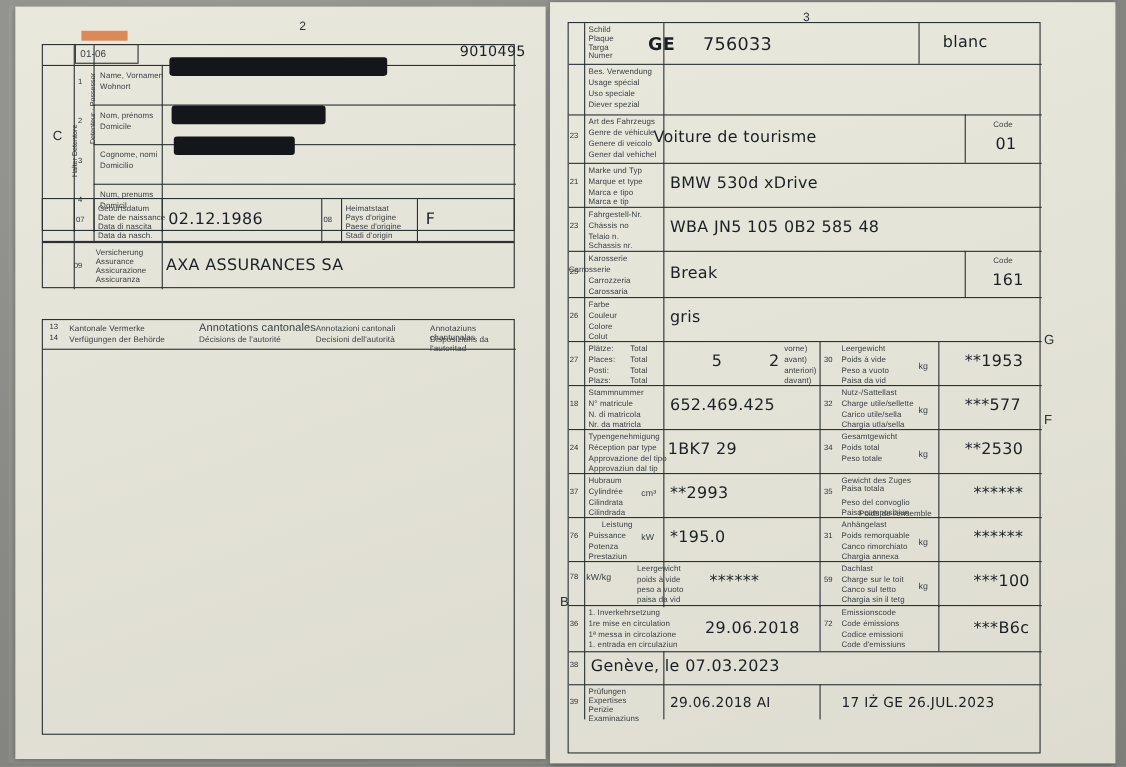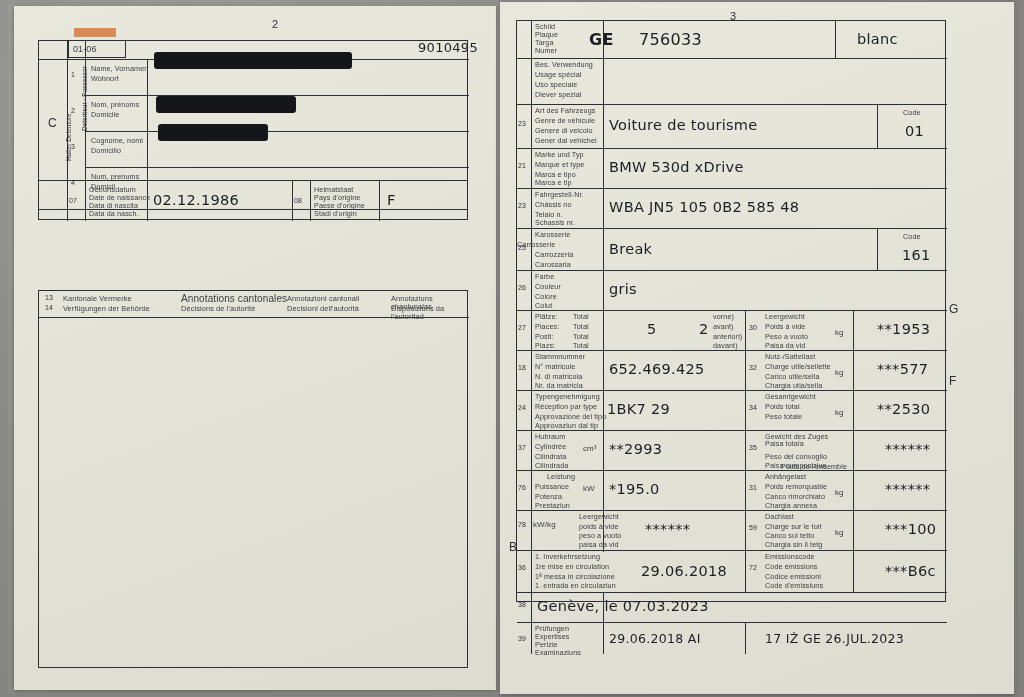--- a/index.html
+++ b/index.html
@@ -136,20 +136,30 @@
       <div class="val" style="left:114px;top:11px;">02.12.1986</div>
 
       <div class="num" style="left:255px;top:16px;font-size:7px;">08</div>
       <div class="lbl" style="left:275px;top:5px;">Heimatstaat</div>
       <div class="lbl" style="left:275px;top:13px;">Pays d'origine</div>
       <div class="lbl" style="left:275px;top:21px;">Paese d'origine</div>
       <div class="lbl" style="left:275px;top:29px;">Stadi d'origin</div>
       <div class="val" style="left:348px;top:11px;">F</div>
     </div>
 
+    <div class="tbl" style="left:24px;top:214px;width:430px;height:42px;">
+      <div class="vline" style="left:28px;top:0;height:42px;"></div>
+      <div class="vline" style="left:108px;top:0;height:42px;"></div>
+      <div class="num" style="left:28px;top:18px;font-size:7px;">09</div>
+      <div class="lbl" style="left:48px;top:5px;">Versicherung</div>
+      <div class="lbl" style="left:48px;top:13px;">Assurance</div>
+      <div class="lbl" style="left:48px;top:21px;">Assicurazione</div>
+      <div class="lbl" style="left:48px;top:29px;">Assicuranza</div>
+      <div class="val" style="left:112px;top:12px;">AXA ASSURANCES SA</div>
+    </div>
 
     <div class="tbl" style="left:24px;top:284px;width:430px;height:378px;">
       <div class="hline" style="left:0;top:26px;width:430px;"></div>
       <div class="num" style="left:6px;top:3px;font-size:7px;">13</div>
       <div class="num" style="left:6px;top:13px;font-size:7px;">14</div>
 
       <div class="lbl" style="left:24px;top:4px;font-size:7.4px;">Kantonale Vermerke</div>
       <div class="lbl" style="left:24px;top:14px;font-size:7.4px;">Verfügungen der Behörde</div>
 
       <div class="lbl" style="left:142px;top:4px;font-size:10px;">Annotations cantonales</div>
@@ -165,21 +175,21 @@
     </div>
   </div>
 
   <div class="page right">
     <div class="pagenum" style="left:230px;top:8px;">3</div>
 
     <div class="sideletter" style="left:449px;top:300px;">G</div>
     <div class="sideletter" style="left:449px;top:372px;">F</div>
     <div class="sideletter" style="left:9px;top:538px;">B</div>
 
-    <div class="tbl" style="left:16px;top:18px;width:430px;height:582px;">
+    <div class="tbl" style="left:16px;top:18px;width:430px;height:665px;">
 
       <div class="hline" style="left:0;top:37px;width:430px;"></div>
       <div class="hline" style="left:0;top:83px;width:430px;"></div>
       <div class="hline" style="left:0;top:127px;width:430px;"></div>
       <div class="hline" style="left:0;top:167px;width:430px;"></div>
       <div class="hline" style="left:0;top:207px;width:430px;"></div>
       <div class="hline" style="left:0;top:249px;width:430px;"></div>
       <div class="hline" style="left:0;top:289px;width:430px;"></div>
       <div class="hline" style="left:0;top:329px;width:430px;"></div>
       <div class="hline" style="left:0;top:369px;width:430px;"></div>
@@ -219,21 +229,21 @@
       <div class="lbl" style="left:18px;top:50px;">Usage spécial</div>
       <div class="lbl" style="left:18px;top:60px;">Uso speciale</div>
       <div class="lbl" style="left:18px;top:70px;">Diever spezial</div>
       <div class="val sm" style="left:92px;top:52px;"></div>
 
       <div class="num" style="left:1px;top:99px;font-size:7px;">23</div>
       <div class="lbl" style="left:18px;top:86px;">Art des Fahrzeugs</div>
       <div class="lbl" style="left:18px;top:96px;text-align:center;">Genre de véhicule</div>
       <div class="lbl" style="left:18px;top:106px;">Genere di veicolo</div>
       <div class="lbl" style="left:18px;top:116px;">Gener dal vehichel</div>
-      <div class="val" style="left:92px;top:96px;">Voiture de tourisme</div>
+      <div class="val" style="left:77px;top:96px;">Voiture de tourisme</div>
       <div class="lbl" style="left:386px;top:88px;">Code</div>
       <div class="val" style="left:388px;top:102px;">01</div>
 
       <div class="num" style="left:1px;top:141px;font-size:7px;">21</div>
       <div class="lbl" style="left:18px;top:130px;">Marke und Typ</div>
       <div class="lbl" style="left:18px;top:140px;">Marque et type</div>
       <div class="lbl" style="left:18px;top:150px;">Marca e tipo</div>
       <div class="lbl" style="left:18px;top:158px;">Marca e tip</div>
       <div class="val" style="left:92px;top:138px;">BMW 530d xDrive</div>
 

